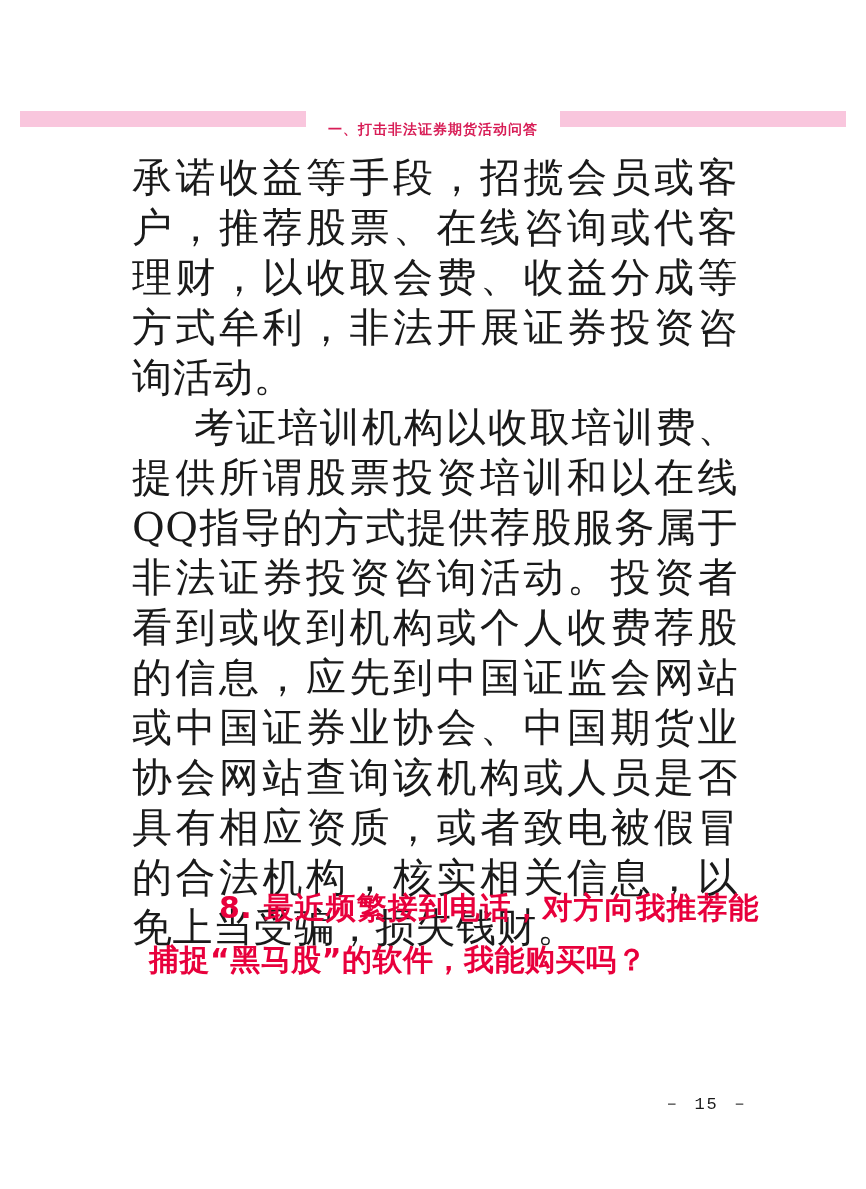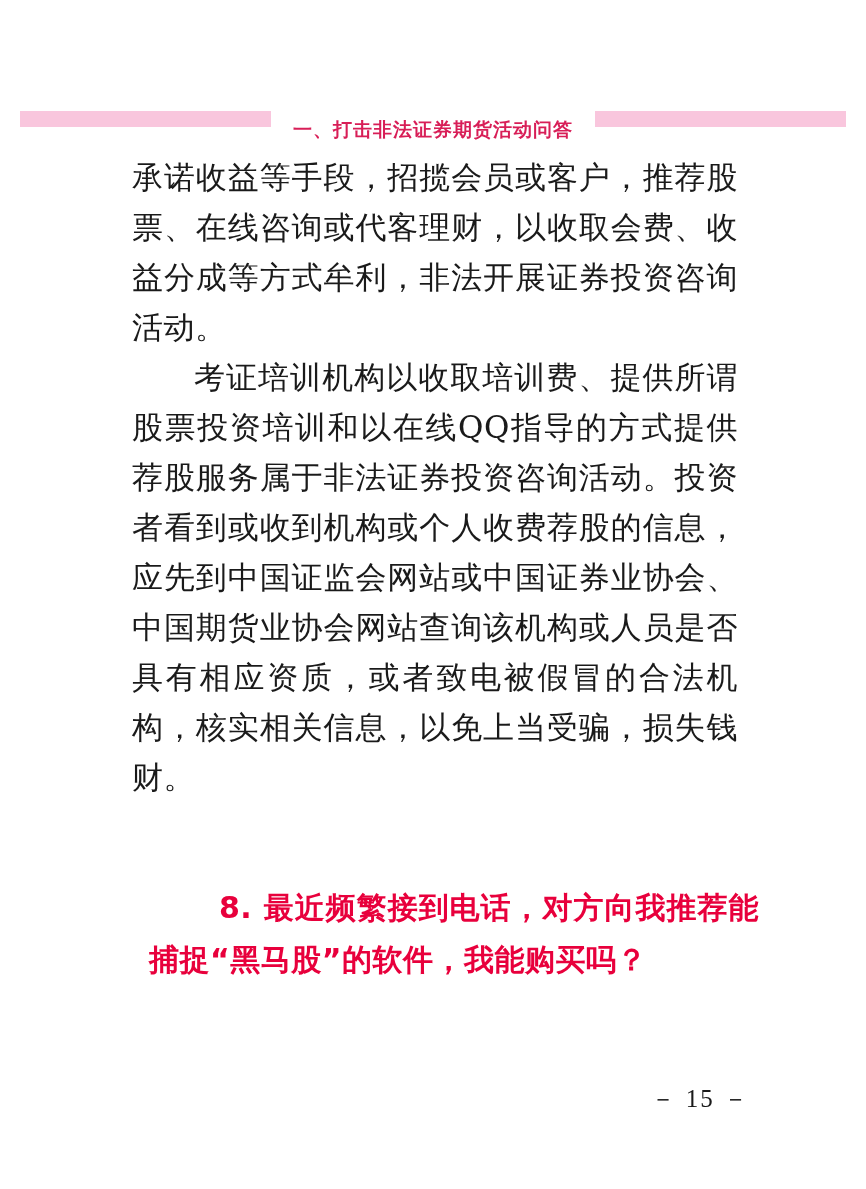--- a/index.html
+++ b/index.html
@@ -44,37 +44,37 @@
   .header-rule.right { margin-left: 0; }
   .header-title {
     flex: 0 0 auto;
     padding: 0 22px;
     height: 16px;
     line-height: 16px;
     background: #ffffff;
     color: #d81e57;
     font-family: "DejaVu Sans", sans-serif;
     font-weight: bold;
-    font-size: 19px;
+    font-size: 14px;
     letter-spacing: 1px;
     white-space: nowrap;
     margin-top: 20px;
   }
 
   
   .content {
     position: absolute;
     left: 132px;
     top: 152px;
     width: 606px;
   }
   p.body-para {
     margin: 0;
     font-family: "DejaVu Serif", serif;
-    font-size: 31px;
+    font-size: 40px;
     line-height: 50px;
     color: #1a1a1a;
     text-align: justify;
     text-align-last: left;
     letter-spacing: 0.5px;
   }
   p.body-para.indent {
     text-indent: 62px;
   }
   p.body-para + p.body-para {
@@ -97,22 +97,22 @@
     text-align: justify;
     text-align-last: left;
     letter-spacing: 0.5px;
   }
 
   
   .folio {
     position: absolute;
     right: 116px;
     bottom: 74px;
-    font-family: Liberation Serif, serif;
-    font-size: 25px;
+    font-family: Liberation Mono, monospace;
+    font-size: 17px;
     color: #1a1a1a;
     letter-spacing: 2px;
   }
 </style>
 </head>
 <body>
 
 <div class="page">
 
   <div class="header">

